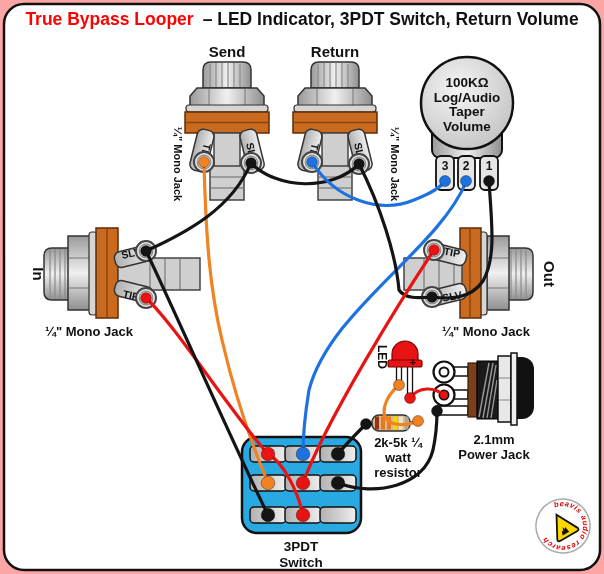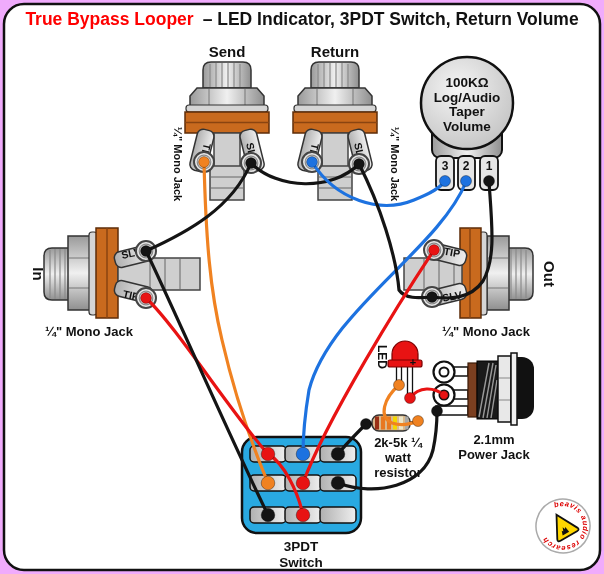--- a/index.html
+++ b/index.html
@@ -1,16 +1,16 @@
 <!DOCTYPE html>
 <html><head>
 <meta charset="utf-8">
 <style>
   html,body{margin:0;padding:0;background:#fff;}
-  .stage{width:604px;height:574px;position:relative;background:#f0abfc;overflow:hidden;}
+  .stage{width:604px;height:574px;position:relative;background:#fca5a5;overflow:hidden;}
   svg text{font-family:"Liberation Sans","DejaVu Sans",sans-serif;font-weight:bold;fill:#111;}
   .wire{fill:none;stroke-width:3.2;stroke-linecap:round;}
   .metal{stroke:#333;stroke-width:1.5;}
   .ringline{stroke:#8a8a8a;stroke-width:1.2;}
 </style>
 </head>
 <body>
 
 <div class="stage">
 <svg width="604" height="574" viewBox="0 0 604 574">

